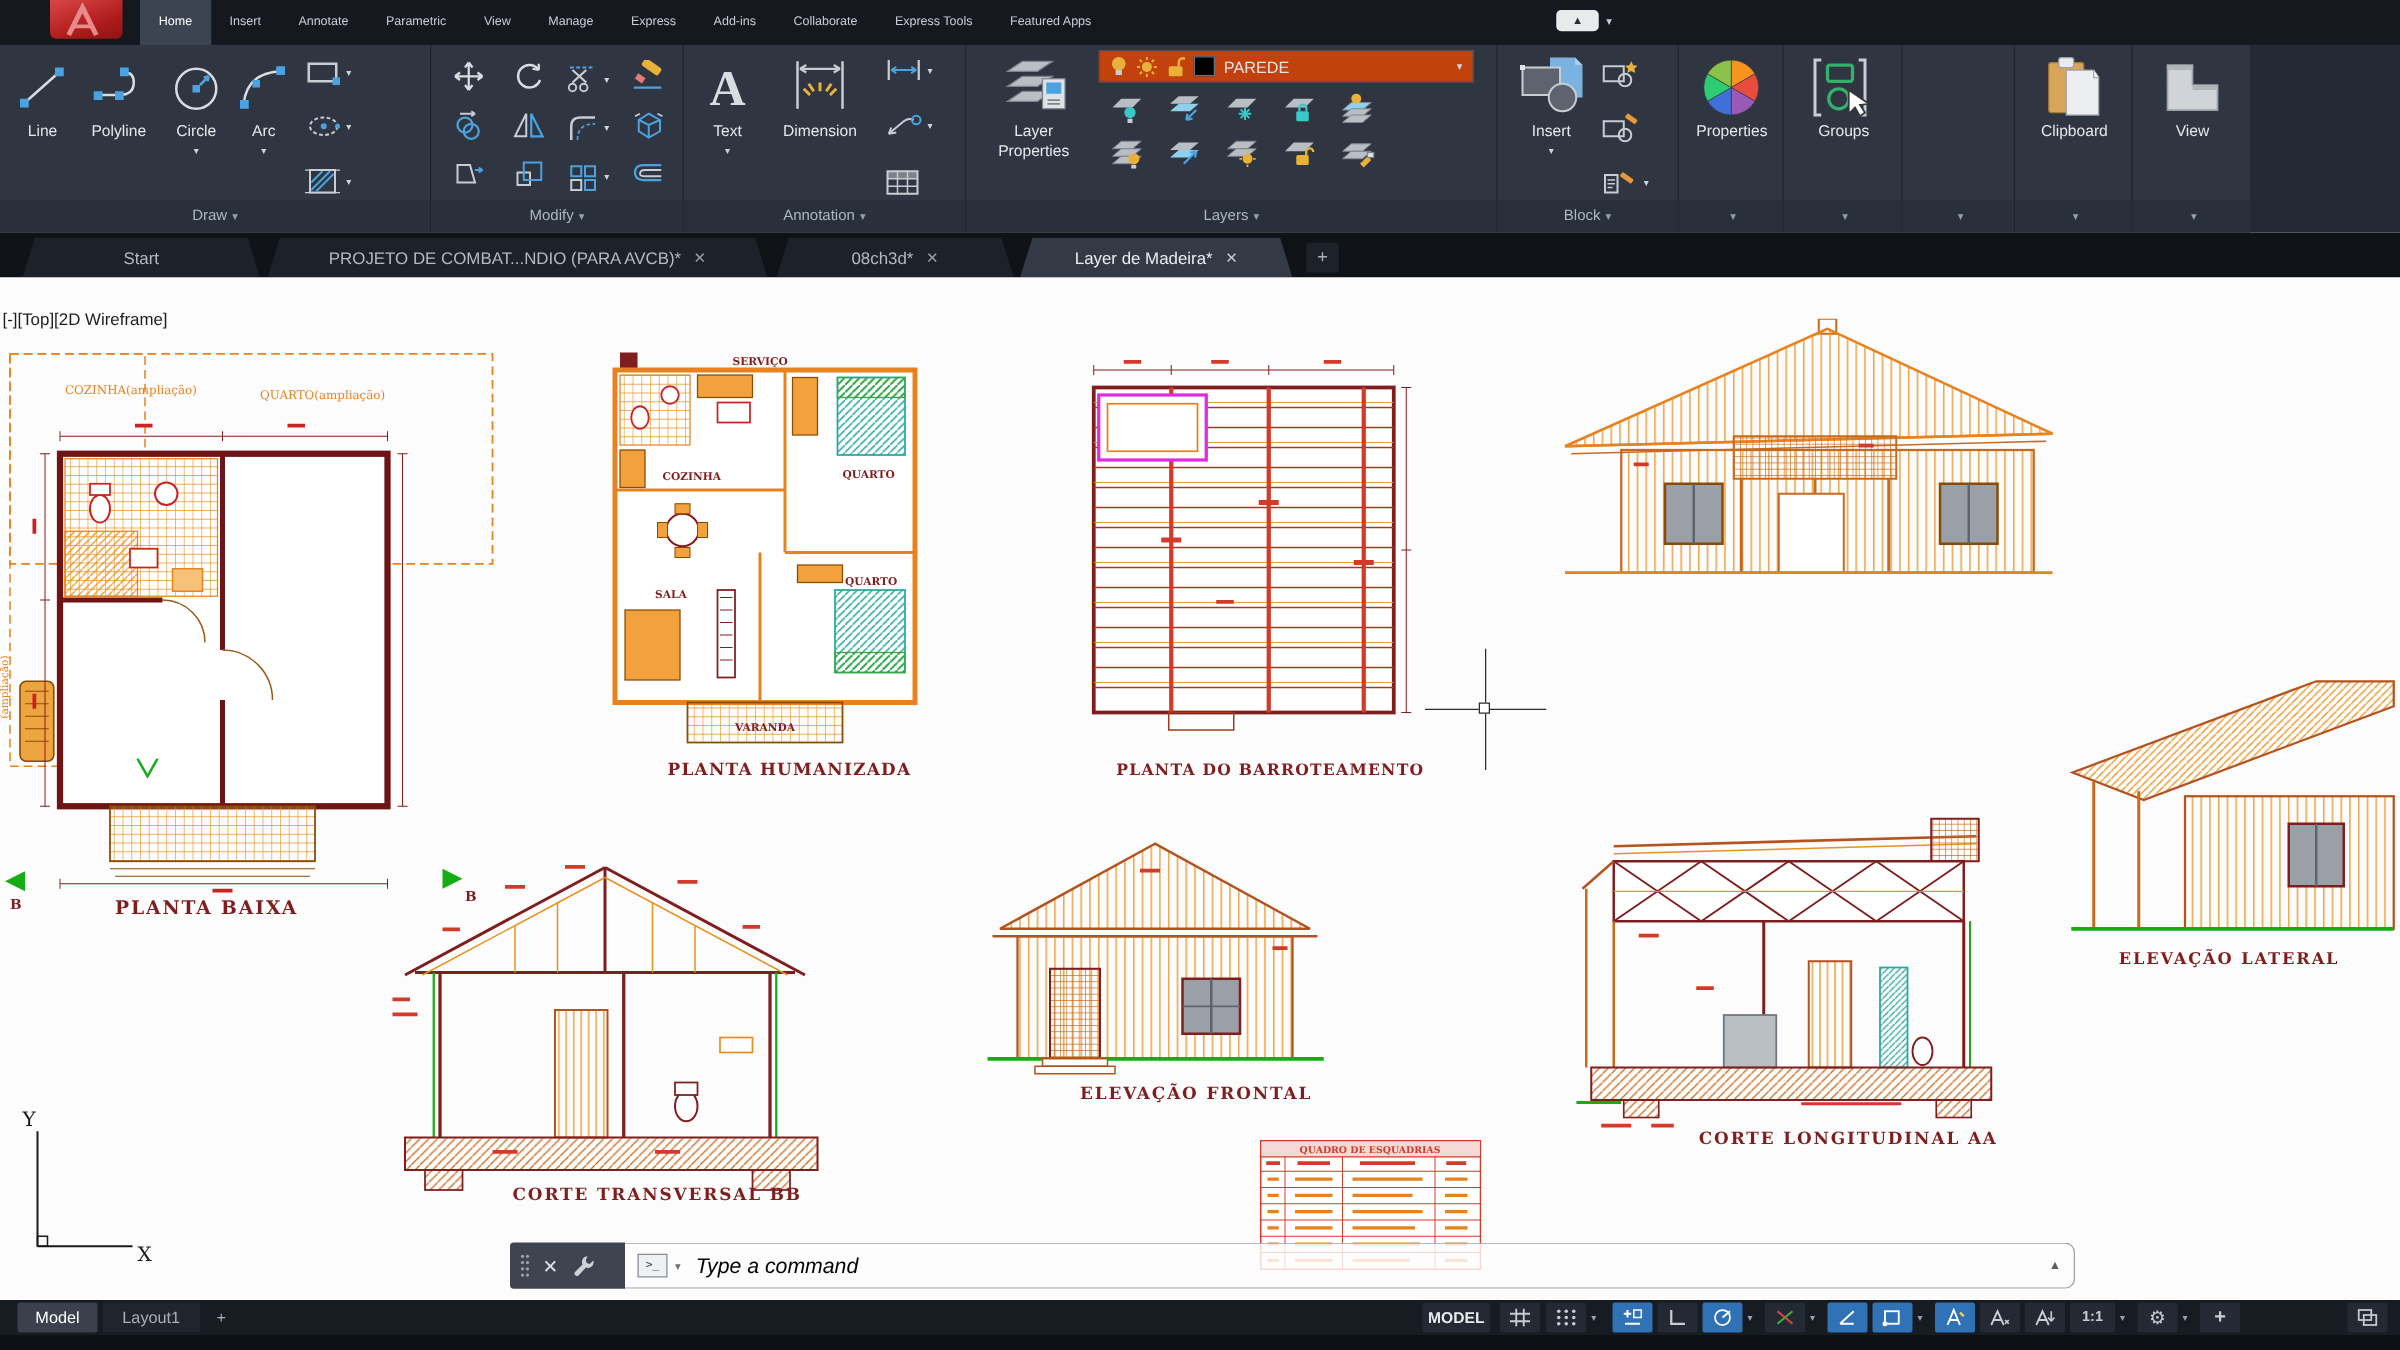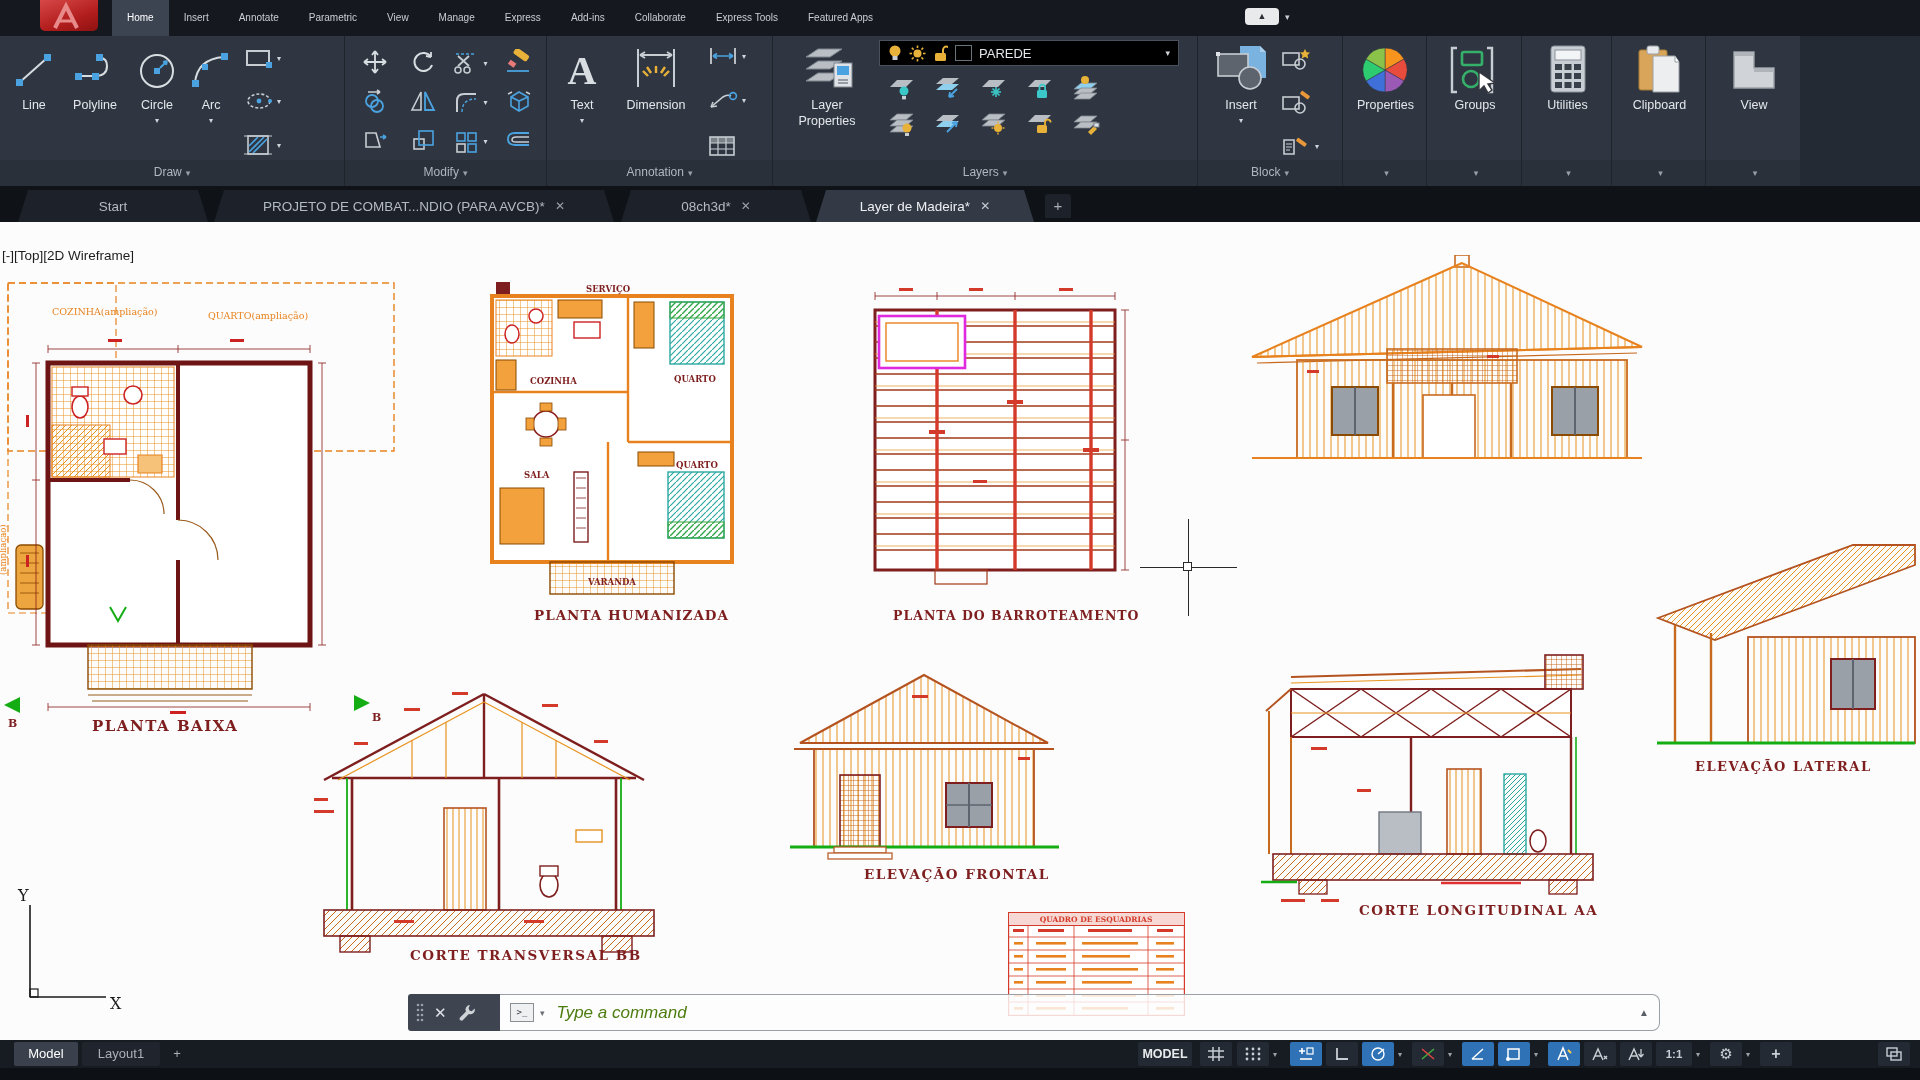--- a/index.html
+++ b/index.html
@@ -22,21 +22,21 @@
   .plabel{position:absolute;bottom:0;left:0;right:0;height:26px;background:#2a303a;color:#aeb6c0;font-size:12px;text-align:center;line-height:24px;}
   .plabel .cv{font-size:9px;margin-left:4px;color:#97a0ab;}
   .bigbtn{display:flex;flex-direction:column;align-items:center;padding-top:4px;}
   .bigbtn .ic{height:52px;display:flex;align-items:center;justify-content:center;}
   .bigbtn .lb{font-size:12.5px;color:#e4e8ec;margin-top:2px;text-align:center;line-height:1.25;}
   .bigbtn .cv{color:#cfd5db;font-size:8px;margin-top:2px;}
   .mini{display:flex;align-items:center;gap:3px;}
   .mini .cv{color:#cfd5db;font-size:8px;}
   .col{display:flex;flex-direction:column;justify-content:space-between;height:112px;padding-top:6px;}
   .mgrid{display:grid;grid-template-columns:repeat(4,48px);grid-auto-rows:39px;align-items:center;justify-items:center;padding-top:4px;}
-  .combo{display:flex;align-items:center;gap:7px;height:26px;background:#000000;border:1px solid #4a515c;padding:0 8px;box-sizing:border-box;}
+  .combo{display:flex;align-items:center;gap:7px;height:26px;background:#c2410c;border:1px solid #4a515c;padding:0 8px;box-sizing:border-box;}
   .combo .sw{width:15px;height:14px;background:#000;border:1px solid #6a727c;}
   .combo .nm{color:#e2e6ea;font-size:13px;flex:1;}
   .combo .cv{color:#cfd5db;font-size:9px;}
   .ltools{display:grid;grid-template-columns:repeat(5,46px);grid-auto-rows:35px;align-items:center;justify-items:center;margin-top:6px;}
   
   .ftabbar{position:absolute;top:186px;left:0;width:1920px;height:36px;background:#0f1318;}
   .ftab{position:absolute;top:4px;height:32px;background:#1d222a;color:#b3bac2;font-size:13.5px;display:flex;align-items:center;justify-content:center;gap:10px;clip-path:polygon(10px 0,calc(100% - 10px) 0,100% 100%,0 100%);}
   .ftab.active{background:#333a46;color:#eceef1;}
   .ftab .x{font-size:12px;color:#9aa1aa;}
   .ftab.active .x{color:#c8cdd4;}
@@ -48,21 +48,21 @@
   .cross-h{position:absolute;left:1140px;top:567px;width:97px;height:1px;background:#2a2a2a;}
   .cross-v{position:absolute;left:1188px;top:519px;width:1px;height:97px;background:#2a2a2a;}
   .cross-box{position:absolute;left:1183px;top:562px;width:9px;height:9px;border:1px solid #2a2a2a;background:#fff;box-sizing:border-box;}
   
   .cmd{position:absolute;left:408px;top:994px;width:1252px;height:37px;display:flex;z-index:5;}
   .cmd-handle{width:92px;background:#3f4550;border-radius:3px 0 0 3px;display:flex;align-items:center;gap:10px;padding:0 8px;box-sizing:border-box;}
   .cmd-handle .x{color:#dfe3e8;font-size:15px;}
   .cmd-field{flex:1;background:rgba(252,252,252,0.82);border:1px solid #9aa0a6;border-left:none;border-radius:0 8px 8px 0;display:flex;align-items:center;padding:0 10px;gap:6px;box-sizing:border-box;}
   .cmd-prompt{width:22px;height:17px;border:1px solid #8a8f94;background:#eef0f2;color:#3a3f45;font-size:9px;font-family:"DejaVu Sans Mono",monospace;text-align:center;line-height:16px;}
   .cmd-cv{color:#6a6f75;font-size:9px;}
-  .cmd-text{font-style:italic;color:#4d7c0f;font-size:17px;margin-left:6px;flex:1;}
+  .cmd-text{font-style:italic;color:#000000;font-size:17px;margin-left:6px;flex:1;}
   .cmd-up{color:#5a5f66;font-size:10px;}
   
   .statusbar{position:absolute;top:1040px;left:0;width:1920px;height:28px;background:#171b22;}
   .statusfill{position:absolute;top:1068px;left:0;width:1920px;height:12px;background:#0d1015;}
   .stab{position:absolute;top:2px;height:24px;color:#aab0b8;font-size:13px;text-align:center;line-height:24px;background:#20252d;border-radius:2px;}
   .stab.active{background:#3a414d;color:#ffffff;}
   .tile{position:absolute;top:2px;width:32px;height:24px;background:#242a33;border-radius:2px;display:flex;align-items:center;justify-content:center;color:#c8cdd3;}
   .tile.on{background:#2f72b5;color:#fff;}
   .tile.txt{font-size:11.5px;font-weight:bold;}
   .scv{position:absolute;top:10px;color:#9aa1aa;font-size:8px;}
@@ -498,42 +498,20 @@
                 <path d="M30 28 L30 47 L35 42 L39 49 L43 46 L39 40 L46 39 Z" fill="#ffffff" stroke="#33383f" stroke-width="1.4"></path>
               </svg>
             </span>
           <span class="lb">Groups</span>
         </div>
       </div>
       <div class="plabel"><span class="cv">▾</span></div>
     </div>
 
     <div class="panel" style="width:90px">
-      <div class="pbody" style="justify-content:center">
-        <div class="bigbtn">
-          <span class="ic">
-              <svg width="46" height="52" viewBox="0 0 46 52">
-                <rect x="6" y="2" width="34" height="46" rx="3" fill="#c9ced4" stroke="#8a9099"></rect>
-                <rect x="10" y="6" width="26" height="10" fill="#f2f4f6" stroke="#8a9099"></rect>
-                <g fill="#3a4049">
-                  <rect x="10" y="20" width="7" height="6"></rect>
-                  <rect x="19.5" y="20" width="7" height="6"></rect>
-                  <rect x="29" y="20" width="7" height="6"></rect>
-                  <rect x="10" y="29" width="7" height="6"></rect>
-                  <rect x="19.5" y="29" width="7" height="6"></rect>
-                  <rect x="29" y="29" width="7" height="6"></rect>
-                  <rect x="10" y="38" width="7" height="6"></rect>
-                  <rect x="19.5" y="38" width="7" height="6"></rect>
-                  <rect x="29" y="38" width="7" height="6"></rect>
-                </g>
-              </svg>
-            </span>
-          <span class="lb">Utilities</span>
-        </div>
-      </div>
       <div class="plabel"><span class="cv">▾</span></div>
     </div>
 
     <div class="panel" style="width:94px">
       <div class="pbody" style="justify-content:center">
         <div class="bigbtn">
           <span class="ic">
               <svg width="48" height="52" viewBox="0 0 48 52">
                 <rect x="4" y="6" width="28" height="40" rx="2" fill="#d9a55a" stroke="#a87a36"></rect>
                 <rect x="12" y="2" width="12" height="8" rx="2" fill="#e9ebee" stroke="#9aa0a6"></rect>

